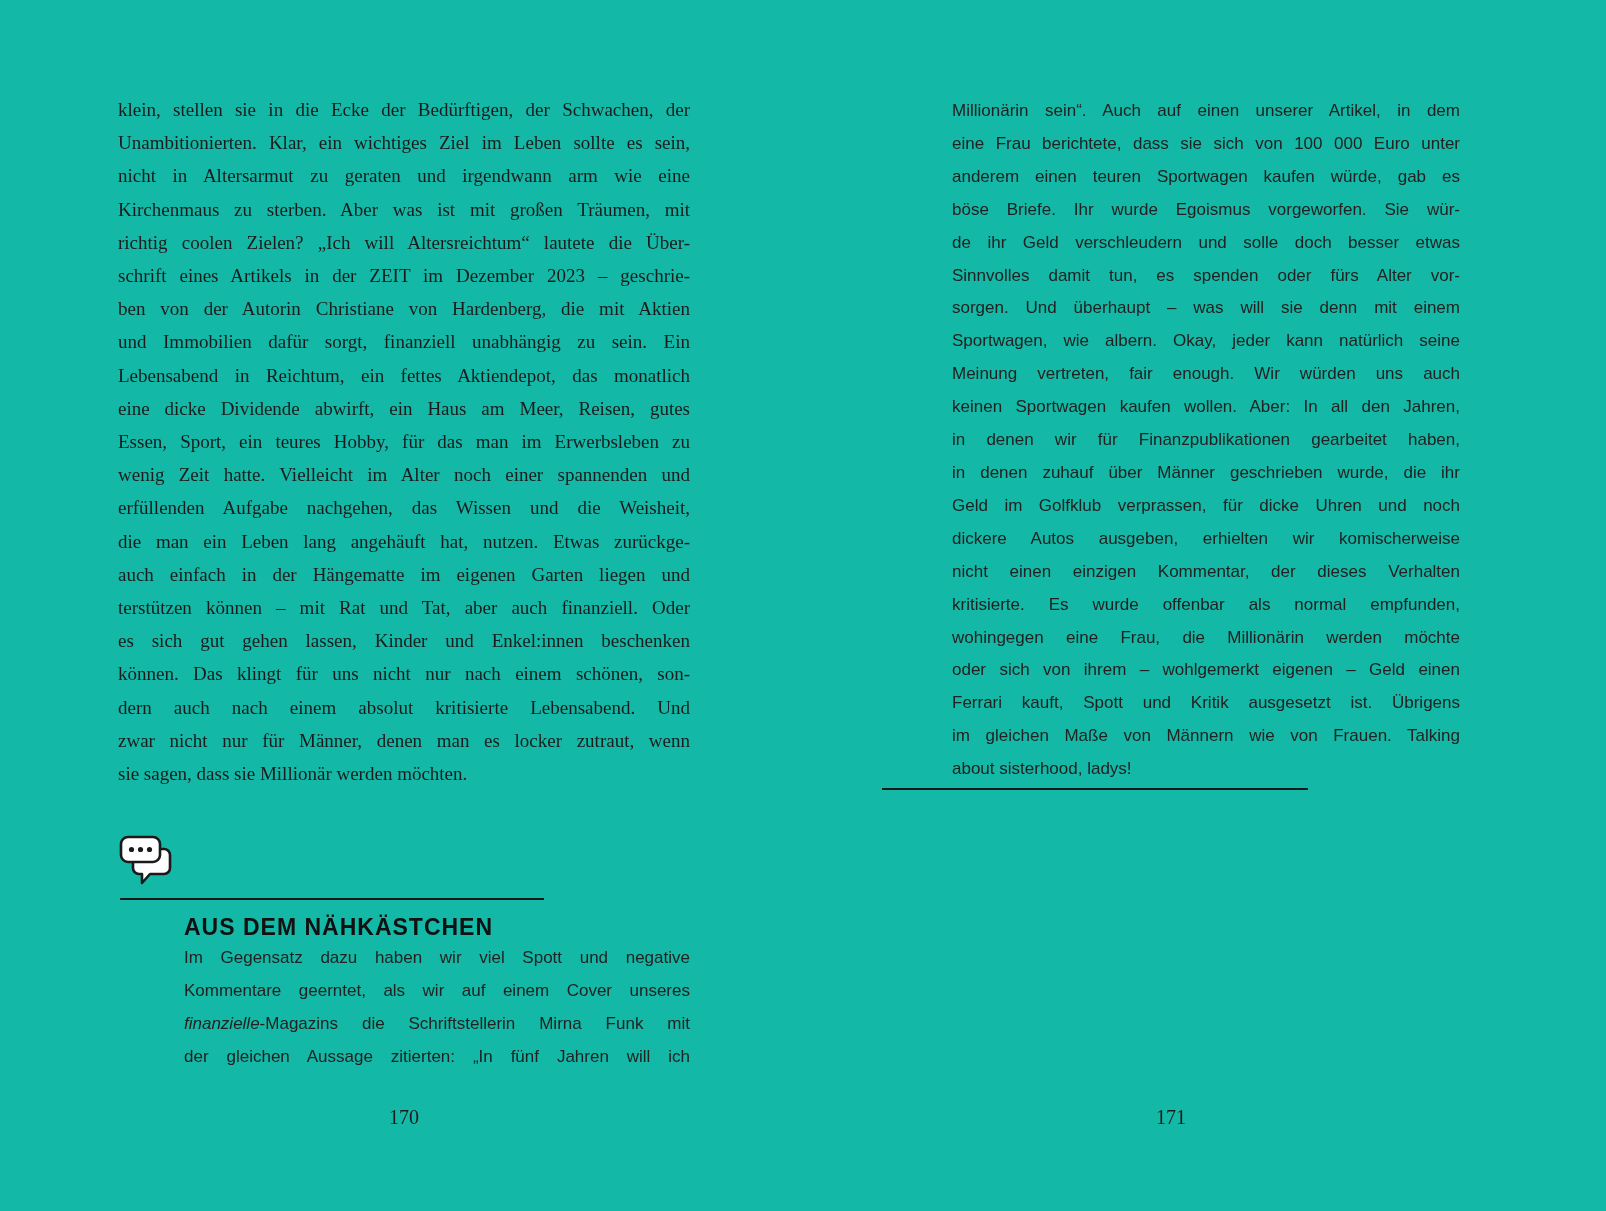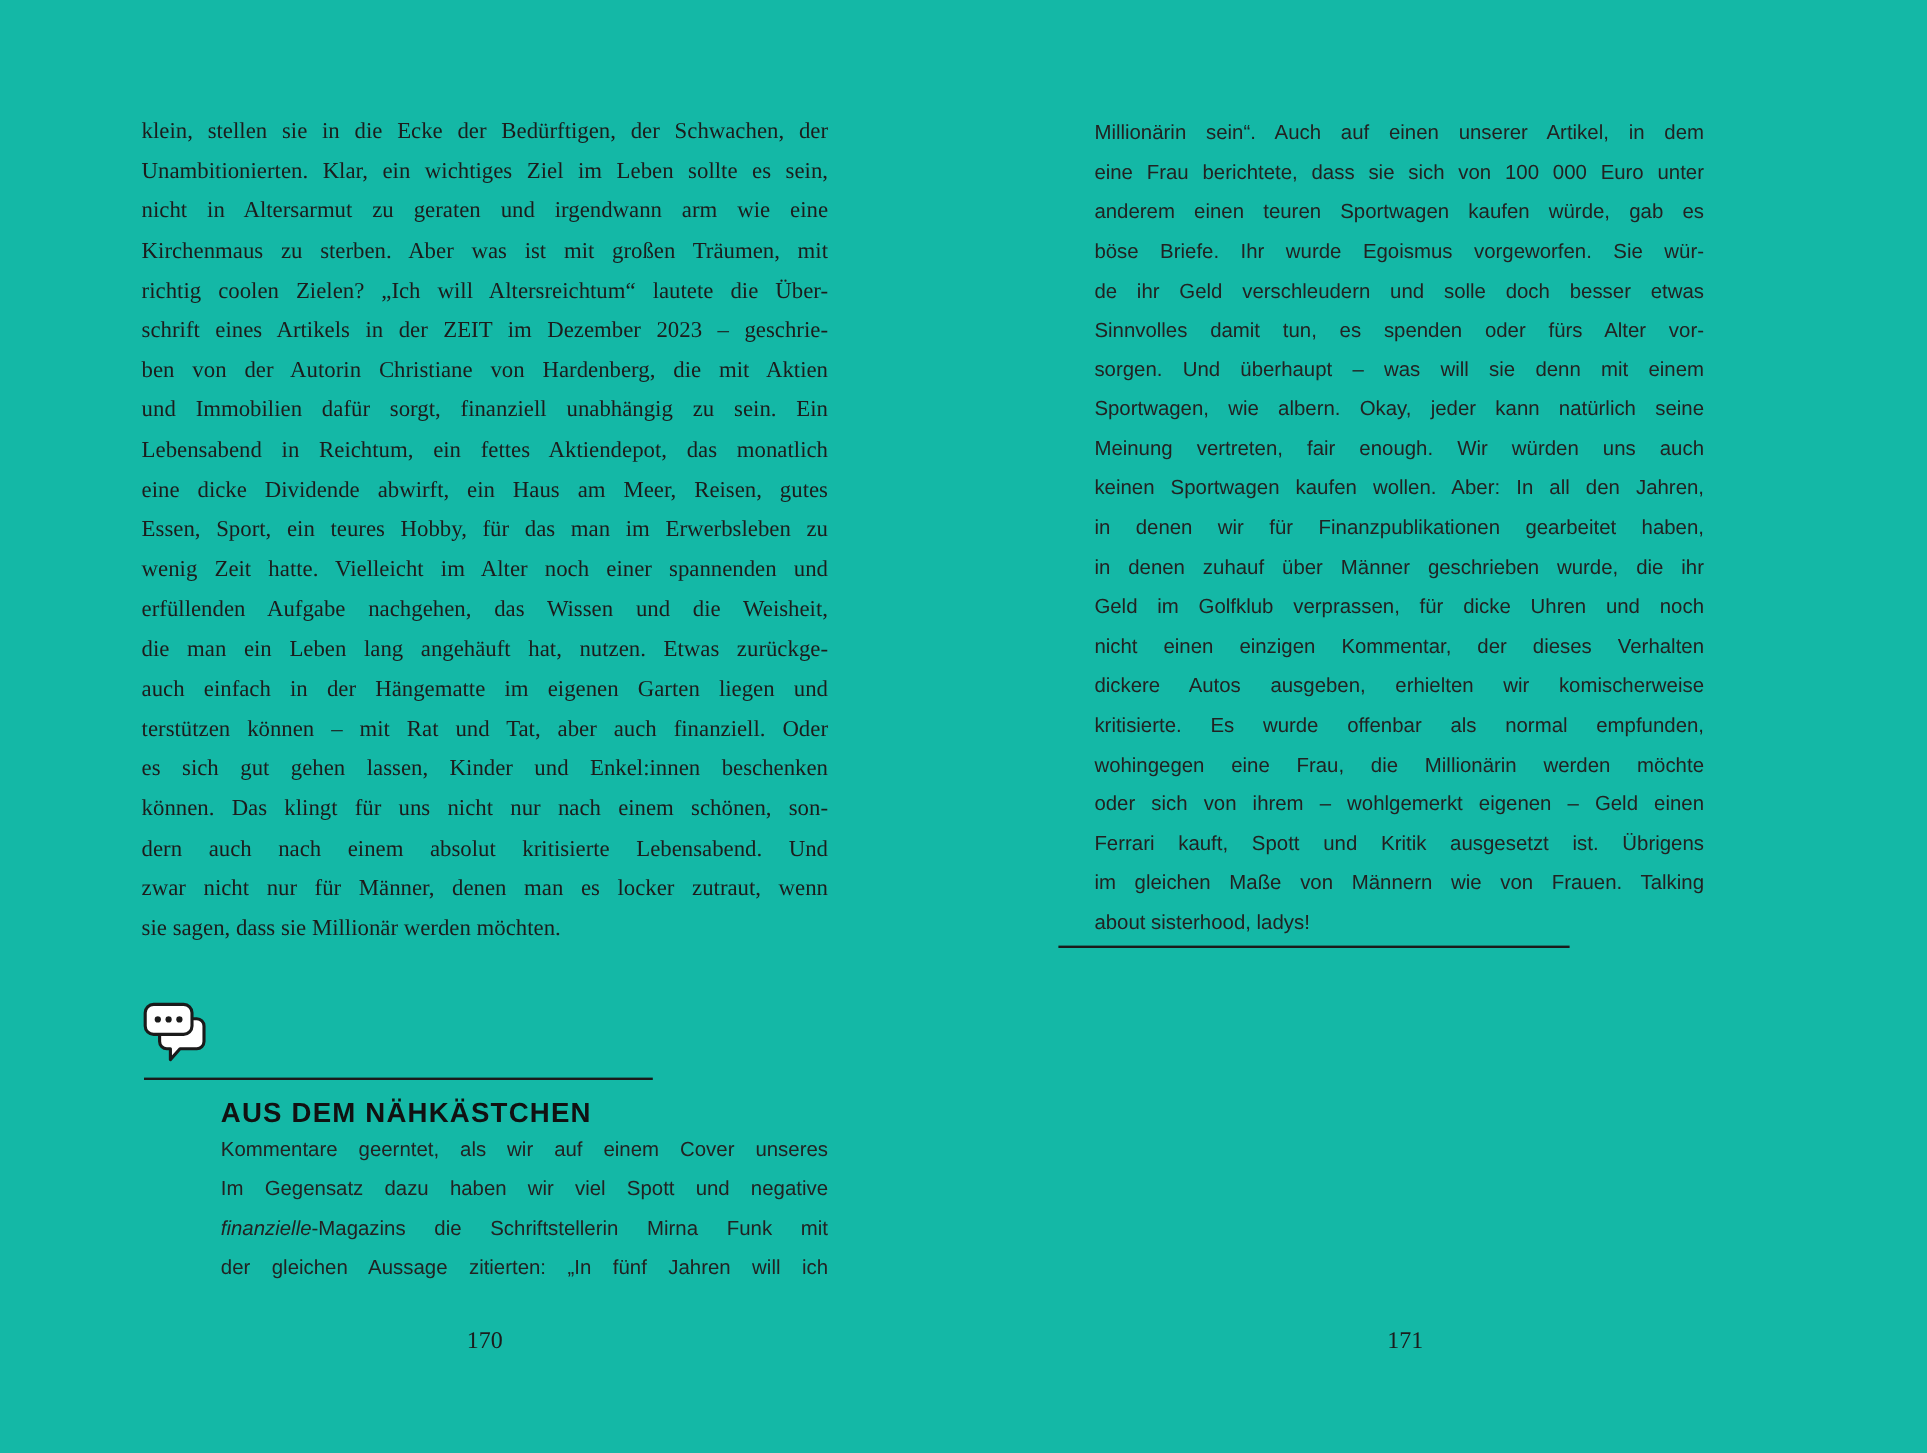--- a/index.html
+++ b/index.html
@@ -49,21 +49,21 @@
   .sidebar-left-block {
     position: absolute;
     left: 184px; top: 942px; width: 506px;
     font-family: "Liberation Sans", sans-serif;
     font-size: 17px;
     line-height: 32.9px;
     color: #222;
   }
   .sidebar-right-block {
     position: absolute;
-    left: 912px; top: 95px; width: 508px;
+    left: 952px; top: 95px; width: 508px;
     font-family: "Liberation Sans", sans-serif;
     font-size: 17px;
     line-height: 32.9px;
     color: #222;
   }
   .page-number {
     position: absolute;
     top: 1106px;
     font-family: "Liberation Serif", serif;
     font-size: 20px;
@@ -115,44 +115,44 @@
         <circle cx="31.5" cy="15.5" r="2.6"></circle>
       </g>
     </svg>
   </div>
 
   <div class="rule rule-left"></div>
 
   <div class="sidebar-heading">AUS DEM NÄHKÄSTCHEN</div>
 
   <div class="sidebar-left-block">
+      <div class="line">Im Gegensatz dazu haben wir viel Spott und negative</div>
       <div class="line">Kommentare geerntet, als wir auf einem Cover unseres</div>
-      <div class="line">Im Gegensatz dazu haben wir viel Spott und negative</div>
       <div class="line"><em>finanzielle</em>-Magazins die Schriftstellerin Mirna Funk mit</div>
       <div class="line">der gleichen Aussage zitierten: „In fünf Jahren will ich</div>
     </div>
 
   <div class="page-number page-number-left">170</div>
 
   <div class="sidebar-right-block">
       <div class="line">Millionärin sein“. Auch auf einen unserer Artikel, in dem</div>
       <div class="line">eine Frau berichtete, dass sie sich von 100 000 Euro unter</div>
       <div class="line">anderem einen teuren Sportwagen kaufen würde, gab es</div>
       <div class="line">böse Briefe. Ihr wurde Egoismus vorgeworfen. Sie wür-</div>
       <div class="line">de ihr Geld verschleudern und solle doch besser etwas</div>
       <div class="line">Sinnvolles damit tun, es spenden oder fürs Alter vor-</div>
       <div class="line">sorgen. Und überhaupt – was will sie denn mit einem</div>
       <div class="line">Sportwagen, wie albern. Okay, jeder kann natürlich seine</div>
       <div class="line">Meinung vertreten, fair enough. Wir würden uns auch</div>
       <div class="line">keinen Sportwagen kaufen wollen. Aber: In all den Jahren,</div>
       <div class="line">in denen wir für Finanzpublikationen gearbeitet haben,</div>
       <div class="line">in denen zuhauf über Männer geschrieben wurde, die ihr</div>
       <div class="line">Geld im Golfklub verprassen, für dicke Uhren und noch</div>
+      <div class="line">dickere Autos ausgeben, erhielten wir komischerweise</div>
       <div class="line">nicht einen einzigen Kommentar, der dieses Verhalten</div>
-      <div class="line">dickere Autos ausgeben, erhielten wir komischerweise</div>
       <div class="line">kritisierte. Es wurde offenbar als normal empfunden,</div>
       <div class="line">wohingegen eine Frau, die Millionärin werden möchte</div>
       <div class="line">oder sich von ihrem – wohlgemerkt eigenen – Geld einen</div>
       <div class="line">Ferrari kauft, Spott und Kritik ausgesetzt ist. Übrigens</div>
       <div class="line">im gleichen Maße von Männern wie von Frauen. Talking</div>
       <div class="line last">about sisterhood, ladys!</div>
     </div>
 
   <div class="rule rule-right"></div>
 

